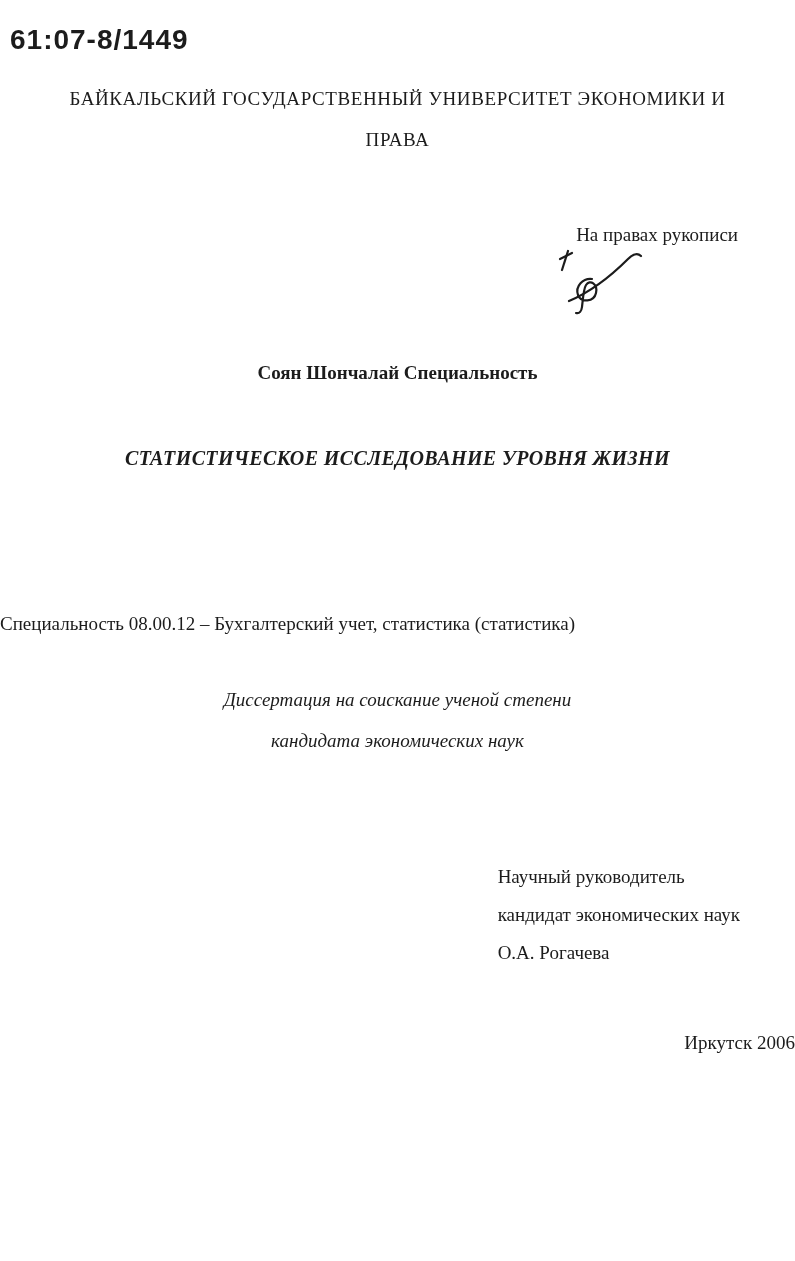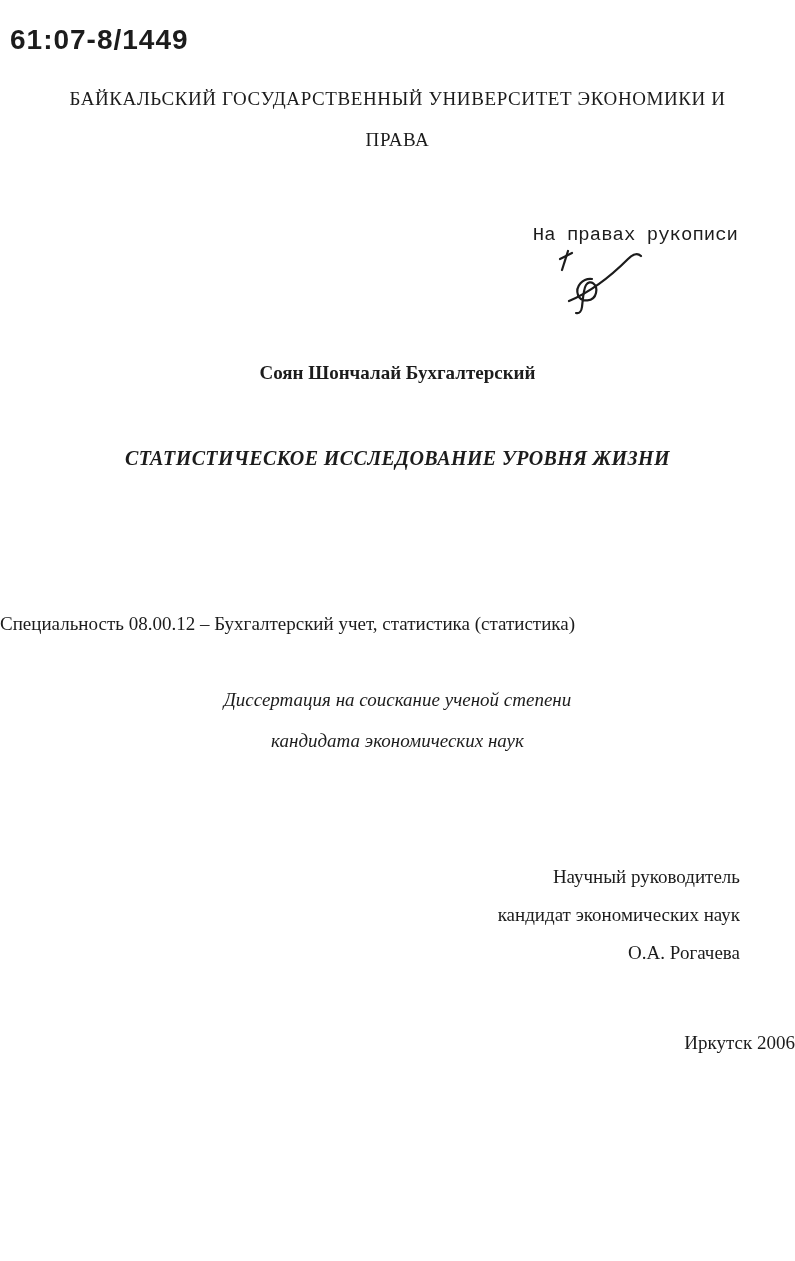--- a/index.html
+++ b/index.html
@@ -29,21 +29,20 @@
     text-align: center;
     font-size: 19px;
     line-height: 41px;
     letter-spacing: 0.6px;
   }
   .manuscript {
     position: absolute;
     top: 224px; right: 57px;
     font-size: 19px;
     text-align: right;
-    font-family: Liberation Mono, monospace;
   }
   .signature {
     position: absolute;
     top: 248px; right: 148px;
     width: 90px; height: 70px;
   }
   .author {
     position: absolute;
     top: 362px; left: 0; width: 100%;
     text-align: center;
@@ -70,21 +69,21 @@
     position: absolute;
     top: 679px; left: 0; width: 100%;
     text-align: center;
     font-size: 19px;
     line-height: 41px;
     font-style: italic;
   }
   .advisor {
     position: absolute;
     top: 858px; right: 55px;
-    text-align: right;
+    text-align: left;
     font-size: 19px;
     line-height: 38px;
     font-family: Liberation Serif, serif;
   }
   .imprint {
     position: absolute;
     top: 1032px; left: 0; width: 100%;
     text-align: right;
     font-size: 19px;
   }
@@ -107,21 +106,21 @@
     <svg width="90" height="70" viewBox="0 0 90 70" aria-hidden="true">
       <g fill="none" stroke="#1c1c1c" stroke-width="2.2" stroke-linecap="round">
         <path d="M11 3 L 5 22"></path>
         <path d="M3 11 L 15 5"></path>
         <path d="M35 31 C 26 30 18 38 21 47 C 24 55 37 54 39 45 C 41 36 33 31 29 37 C 26.5 41 26 50 25 59 C 24.5 63 22.5 66 19 65"></path>
         <path d="M12 53 C 31 45 53 29 71 11 C 75 7 80 4 84 8"></path>
       </g>
     </svg>
   </div>
 
-  <div class="author">Соян Шончалай Бухгалтерский</div>
+  <div class="author">Соян Шончалай Специальность</div>
 
   <div class="title">
     <div>СТАТИСТИЧЕСКОЕ ИССЛЕДОВАНИЕ УРОВНЯ ЖИЗНИ</div>
   </div>
 
   <div class="specialty">Специальность 08.00.12 – Бухгалтерский учет, статистика (статистика)</div>
 
   <div class="degree">
     <div>Диссертация на соискание ученой степени</div>
     <div>кандидата экономических наук</div>

